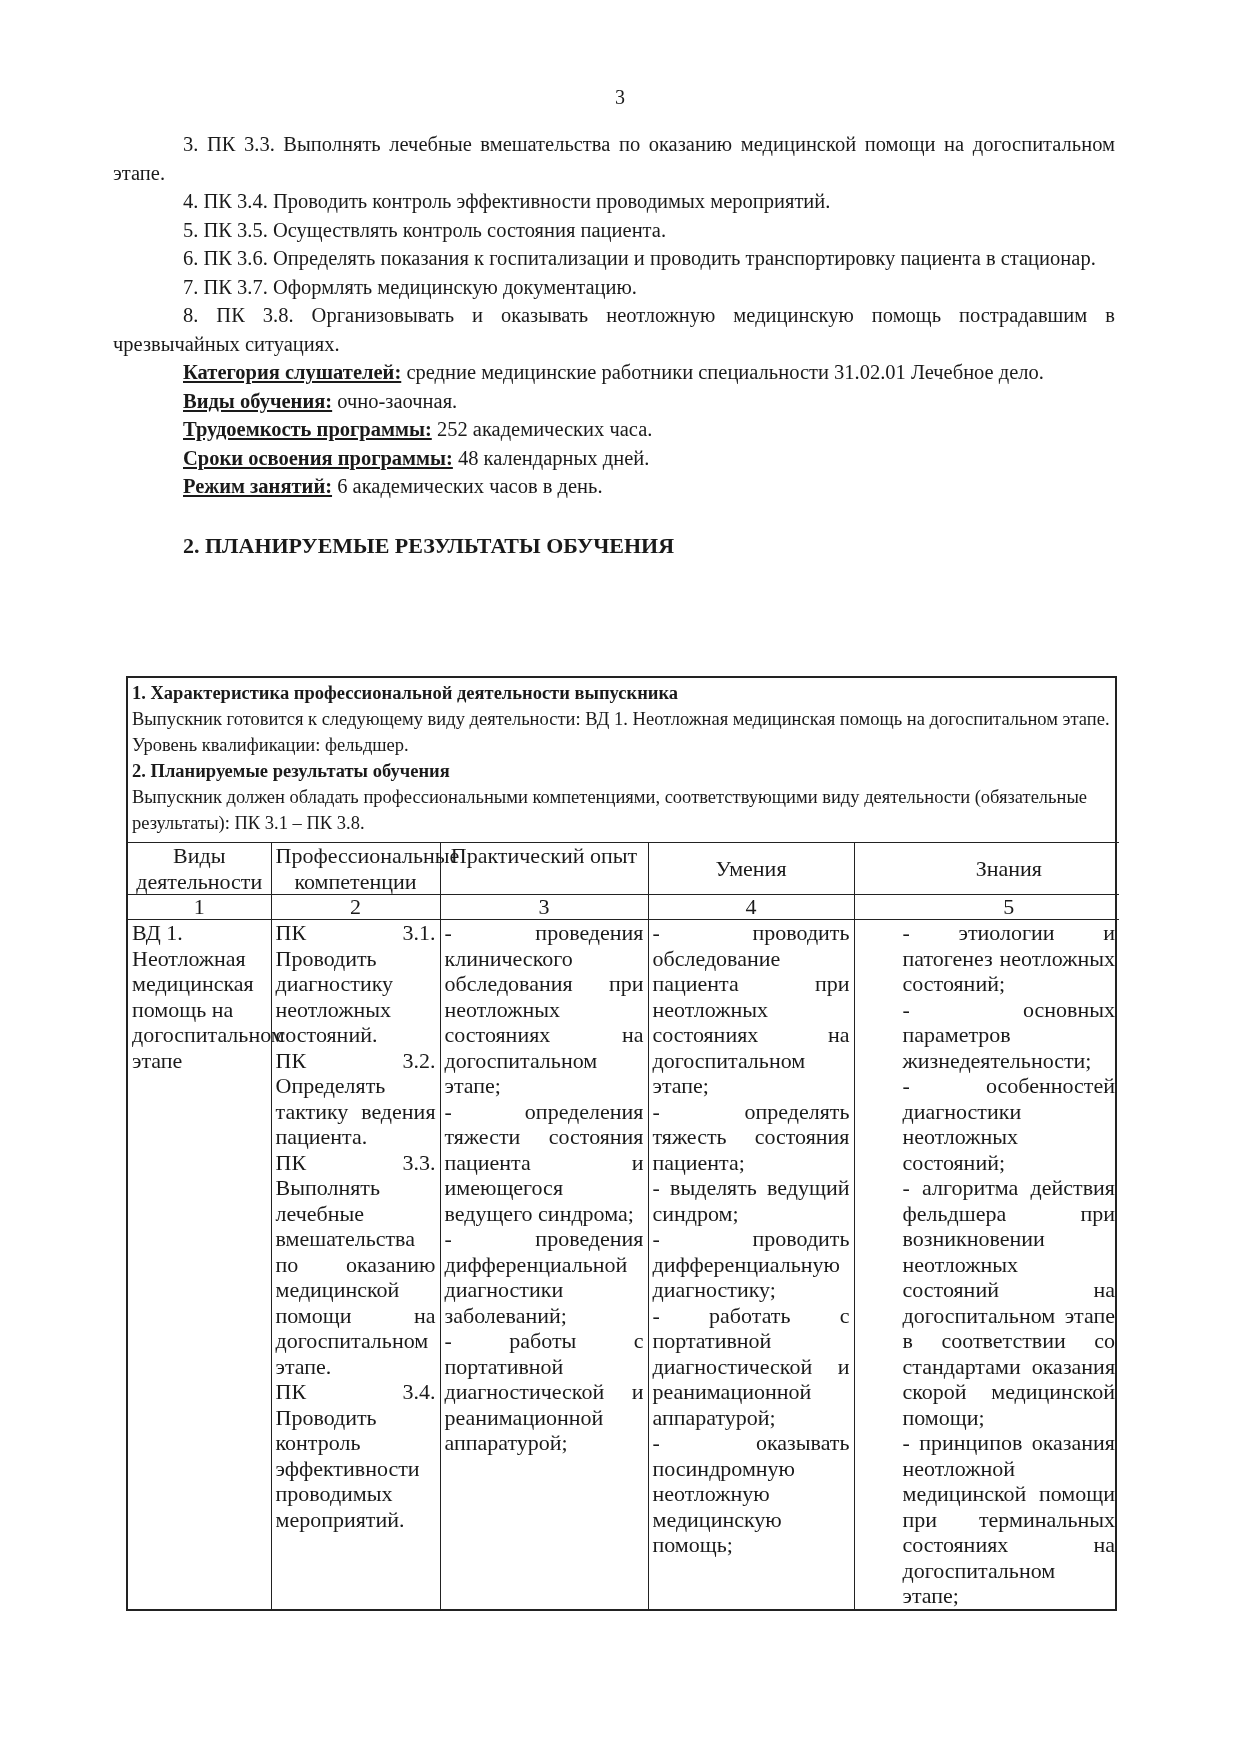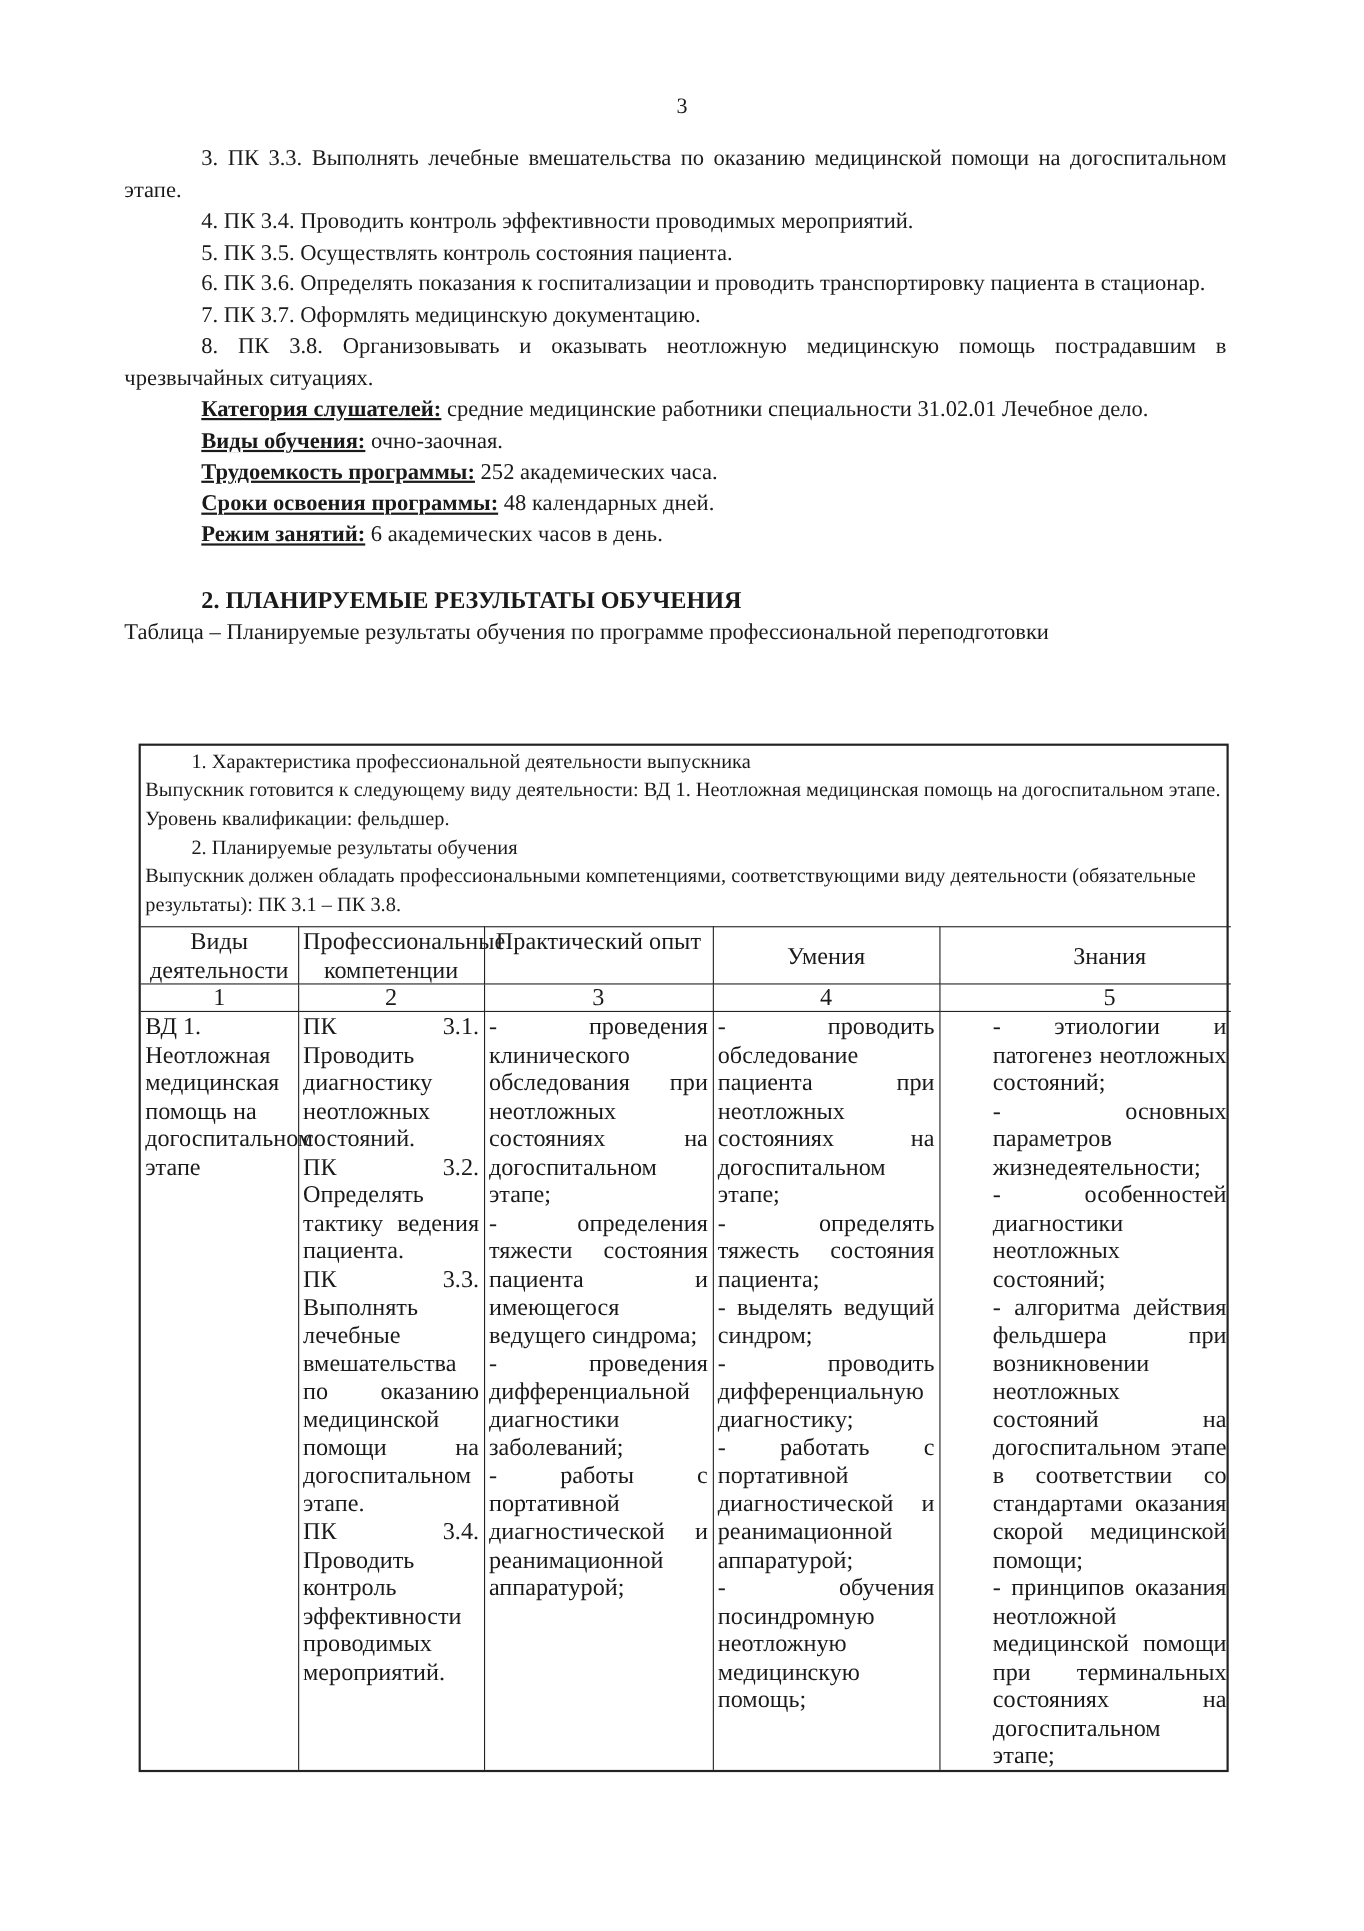--- a/index.html
+++ b/index.html
@@ -46,21 +46,21 @@
     left: 126px;
     top: 676px;
     width: 991px;
     border: 2px solid #222;
     box-sizing: border-box;
     font-size: 18.5px;
     line-height: 26px;
   }
   .outer-top { padding: 2px 4px 6px 4px; }
   .outer-top p { margin: 0; }
-  .outer-top .bold { font-weight: normal; margin-left: 42px; }
+  .outer-top .bold { font-weight: bold; }
 
   table.results {
     border-collapse: collapse;
     width: 100%;
     table-layout: fixed;
     font-size: 22px;
     line-height: 25.5px;
   }
   table.results th, table.results td {
     border: 1.5px solid #222;
@@ -103,21 +103,20 @@
   <p class="para">7. ПК 3.7. Оформлять медицинскую документацию.</p>
   <p class="para">8. ПК 3.8. Организовывать и оказывать неотложную медицинскую помощь пострадавшим в чрезвычайных ситуациях.</p>
 
   <p class="meta-line"><b>Категория слушателей:</b><span> средние медицинские работники  специальности  31.02.01 Лечебное дело.</span></p>
   <p class="meta-line"><b>Виды обучения:</b><span> очно-заочная.</span></p>
   <p class="meta-line"><b>Трудоемкость программы:</b><span> 252 академических часа.</span></p>
   <p class="meta-line"><b>Сроки освоения программы:</b><span> 48 календарных дней.</span></p>
   <p class="meta-line"><b>Режим занятий:</b><span> 6 академических часов в день.</span></p>
 
   <p class="section-heading">2. ПЛАНИРУЕМЫЕ РЕЗУЛЬТАТЫ ОБУЧЕНИЯ</p>
-  <p class="table-caption">Таблица  – Планируемые результаты обучения по программе профессиональной переподготовки</p>
 </div>
 
 <div class="outer-table">
   <div class="outer-top">
     <p class="bold">1. Характеристика профессиональной деятельности выпускника</p>
     <p>Выпускник готовится к следующему виду деятельности: ВД 1. Неотложная медицинская помощь на догоспитальном этапе.</p>
     <p>Уровень квалификации: фельдшер.</p>
     <p class="bold">2. Планируемые результаты обучения</p>
     <p>Выпускник должен обладать профессиональными компетенциями, соответствующими виду деятельности (обязательные результаты): ПК 3.1 – ПК 3.8.</p>
   </div>
@@ -167,21 +166,21 @@
           <p> - работы с портативной диагностической и реанимационной аппаратурой;</p>
         </div>
       </td>
       <td class="body-cell">
         <div class="cell-text">
           <p>- проводить обследование пациента при неотложных состояниях на догоспитальном этапе;</p>
           <p>- определять тяжесть состояния пациента;</p>
           <p>- выделять ведущий синдром;</p>
           <p>- проводить дифференциальную диагностику;</p>
           <p>- работать с портативной диагностической и реанимационной аппаратурой;</p>
-          <p>- обучения посиндромную неотложную медицинскую помощь;</p>
+          <p>- оказывать посиндромную неотложную медицинскую помощь;</p>
         </div>
       </td>
       <td class="body-cell">
         <div class="cell-text">
           <p>- этиологии и патогенез неотложных состояний;</p>
           <p>- основных параметров жизнедеятельности;</p>
           <p>- особенностей диагностики неотложных состояний;</p>
           <p>- алгоритма действия фельдшера при возникновении неотложных состояний на догоспитальном этапе в соответствии со стандартами оказания скорой медицинской помощи;</p>
           <p>- принципов оказания неотложной медицинской помощи при терминальных состояниях на догоспитальном этапе;</p>
         </div>

